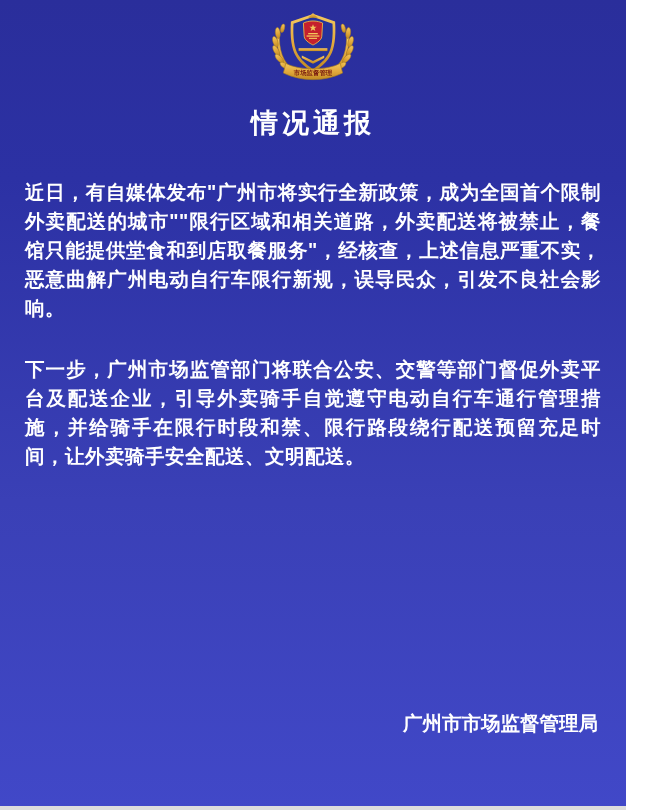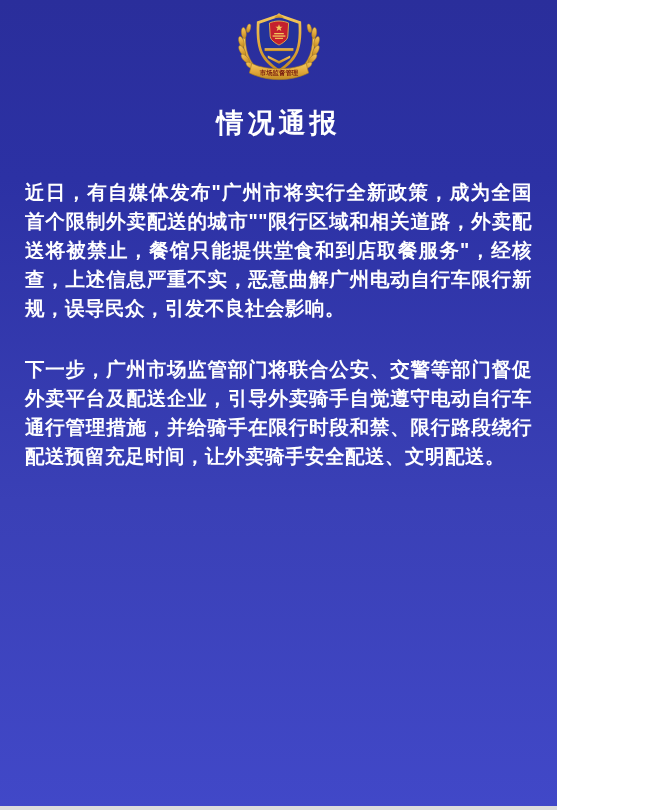--- a/index.html
+++ b/index.html
@@ -2,21 +2,21 @@
 <html><head>
 <meta charset="utf-8">
 <style>
   * { margin: 0; padding: 0; box-sizing: border-box; }
   html, body { width: 666px; }
   body {
     font-family: "Liberation Sans", "DejaVu Sans", sans-serif;
   }
   .page {
     position: relative;
-    width: 557px;
+    width: 626px;
     height: 810px;
     background: linear-gradient(180deg, #2a2e9b 0%, #2c31a4 22%, #3a40b6 62%, #4148c8 100%);
     overflow: hidden;
   }
   .emblem-wrap {
     width: 100%;
     display: flex;
     justify-content: center;
     padding-top: 8px;
   }
@@ -124,16 +124,17 @@
   </div>
 
   <div class="page-title">情况通报</div>
 
   <div class="content">
     <p>近日，有自媒体发布"广州市将实行全新政策，成为全国首个限制外卖配送的城市""限行区域和相关道路，外卖配送将被禁止，餐馆只能提供堂食和到店取餐服务"，经核查，上述信息严重不实，恶意曲解广州电动自行车限行新规，误导民众，引发不良社会影响。</p>
     <p>下一步，广州市场监管部门将联合公安、交警等部门督促外卖平台及配送企业，引导外卖骑手自觉遵守电动自行车通行管理措施，并给骑手在限行时段和禁、限行路段绕行配送预留充足时间，让外卖骑手安全配送、文明配送。</p>
   </div>
 
   <div class="signature">
+    <div>广州市市场监督管理局</div>
   </div>
 
   <div class="bottom-strip"></div>
 </div>
 
 </body></html>

